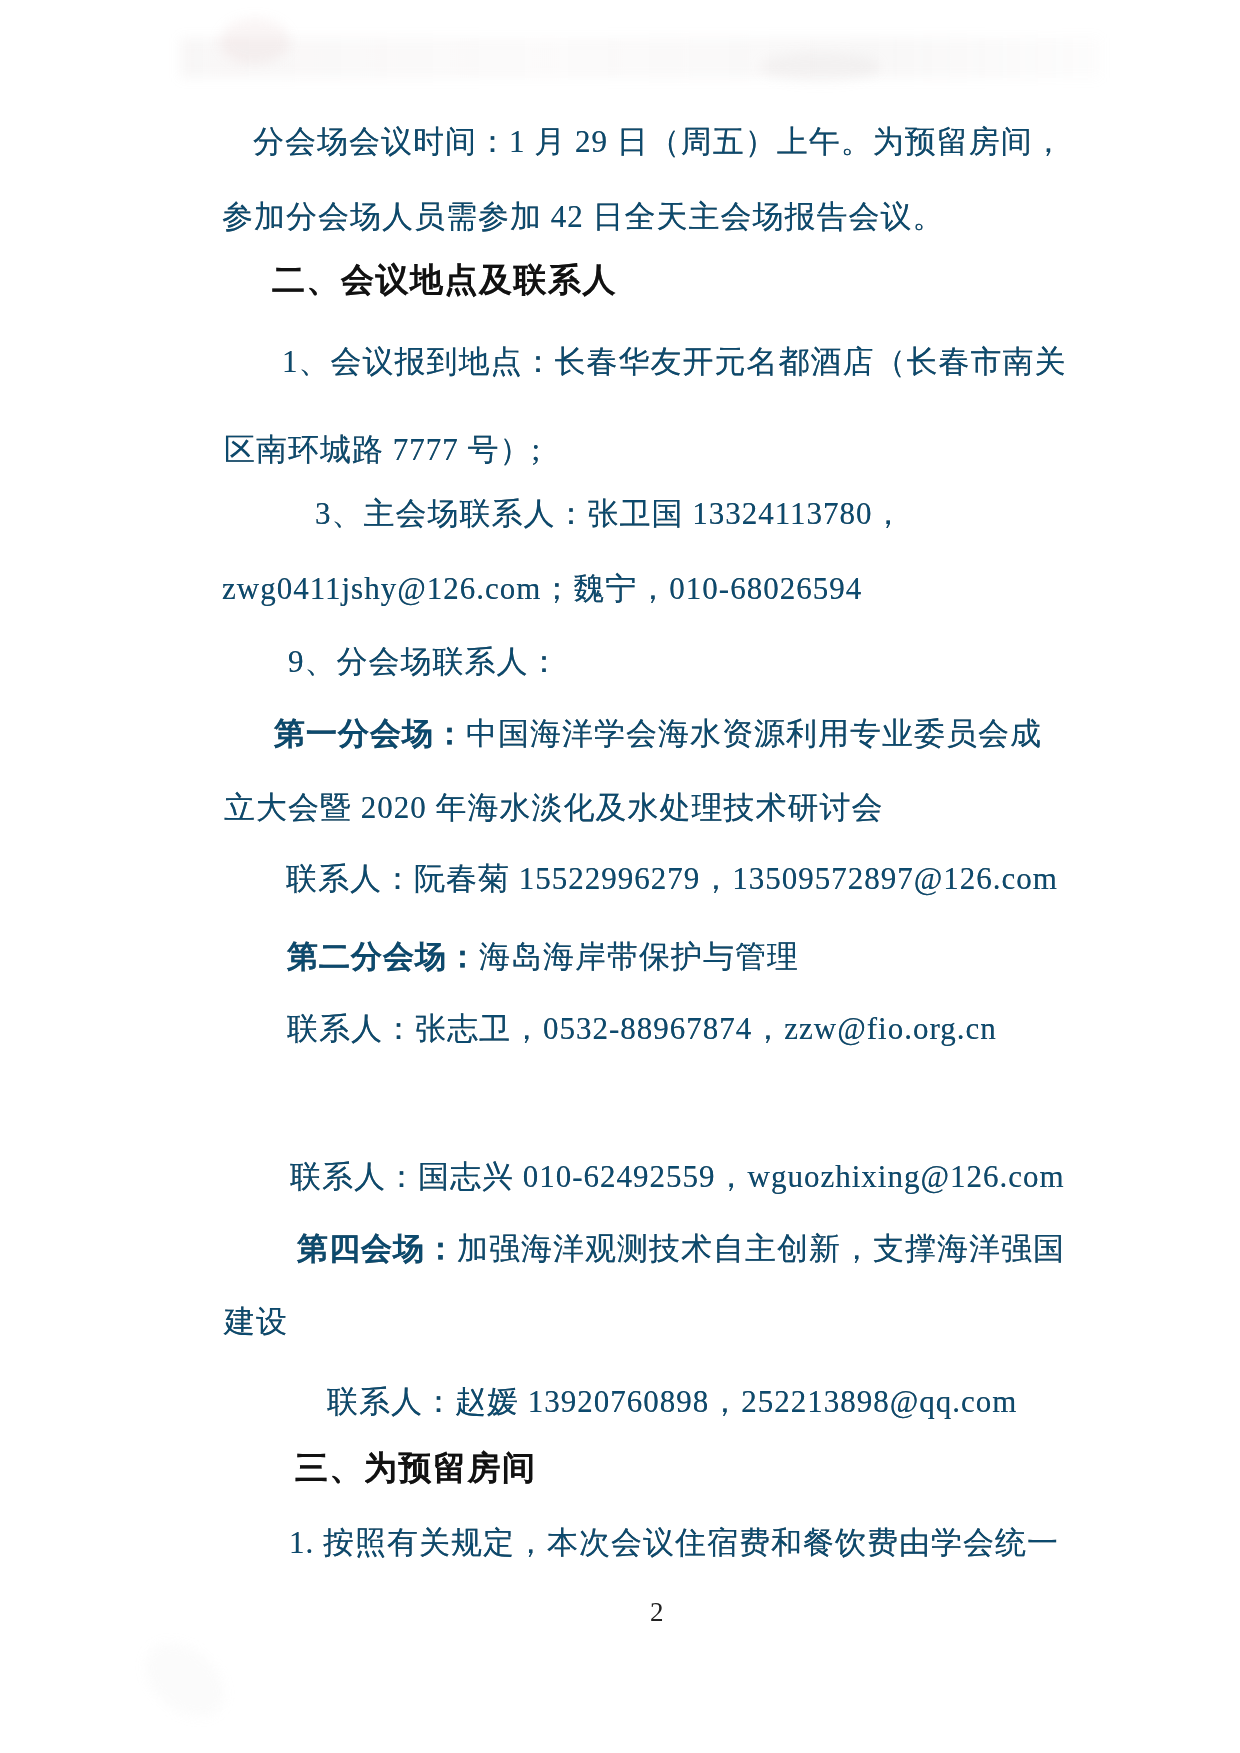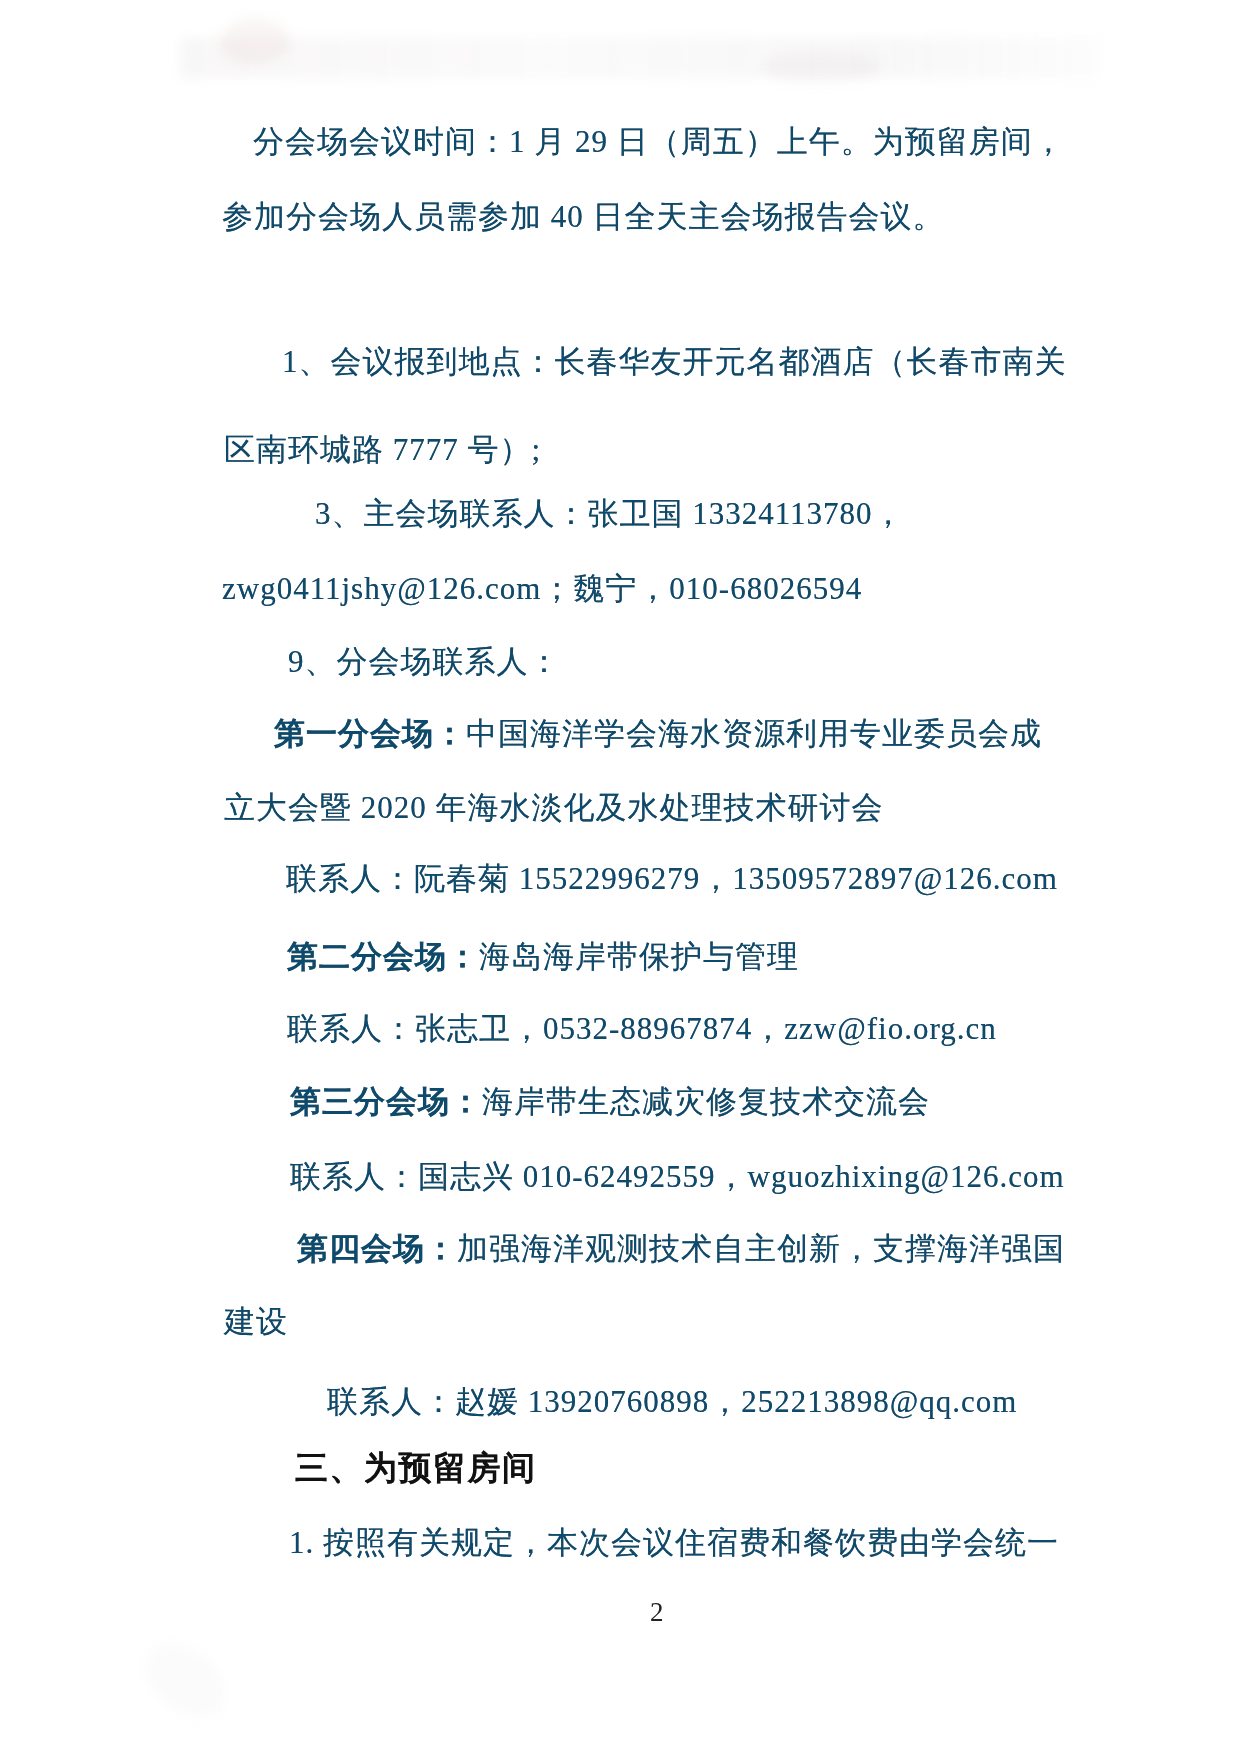--- a/index.html
+++ b/index.html
@@ -64,22 +64,23 @@
 
 <div class="page">
 
   <div class="smudge s1"></div>
   <div class="smudge s2"></div>
   <div class="smudge s3"></div>
   <div class="smudge s4"></div>
 
   <div class="line" style="top:120px;left:253px"><span>分会场会议时间：1 月 29 日（周五）上午。为预留房间，</span></div>
 
-  <div class="line" style="top:195px;left:222px"><span>参加分会场人员需参加 40 日全天主会场报告会议。</span></div>
+  <div class="line" style="top:195px;left:222px"><span>参加分会场人员需参加 42 日全天主会场报告会议。</span></div>
 
+  <div class="line h" style="top:258px;left:272px"><span>二、会议地点及联系人</span></div>
 
   <div class="line" style="top:340px;left:282px"><span>1、会议报到地点：长春华友开元名都酒店（长春市南关</span></div>
 
   <div class="line" style="top:428px;left:224px"><span>区南环城路 7777 号）;</span></div>
 
   <div class="line" style="top:492px;left:315px"><span>3、主会场联系人：张卫国 13324113780，</span></div>
 
   <div class="line" style="top:567px;left:222px"><span>zwg0411jshy@126.com；魏宁，010-68026594</span></div>
 
   <div class="line" style="top:640px;left:288px"><span>9、分会场联系人：</span></div>
@@ -87,21 +88,20 @@
   <div class="line" style="top:712px;left:274px"><span class="lbl">第一分会场：</span><span>中国海洋学会海水资源利用专业委员会成</span></div>
 
   <div class="line" style="top:786px;left:224px"><span>立大会暨 2020 年海水淡化及水处理技术研讨会</span></div>
 
   <div class="line" style="top:857px;left:286px"><span>联系人：阮春菊 15522996279，13509572897@126.com</span></div>
 
   <div class="line" style="top:935px;left:287px"><span class="lbl">第二分会场：</span><span>海岛海岸带保护与管理</span></div>
 
   <div class="line" style="top:1007px;left:287px"><span>联系人：张志卫，0532-88967874，zzw@fio.org.cn</span></div>
 
-  <div class="line" style="top:1080px;left:290px"><span class="lbl">第三分会场：</span><span>海岸带生态减灾修复技术交流会</span></div>
 
   <div class="line" style="top:1155px;left:290px"><span>联系人：国志兴 010-62492559，wguozhixing@126.com</span></div>
 
   <div class="line" style="top:1227px;left:297px"><span class="lbl">第四会场：</span><span>加强海洋观测技术自主创新，支撑海洋强国</span></div>
 
   <div class="line" style="top:1300px;left:224px"><span>建设</span></div>
 
   <div class="line" style="top:1380px;left:327px"><span>联系人：赵媛 13920760898，252213898@qq.com</span></div>
 
   <div class="line h" style="top:1446px;left:295px"><span>三、为预留房间</span></div>

